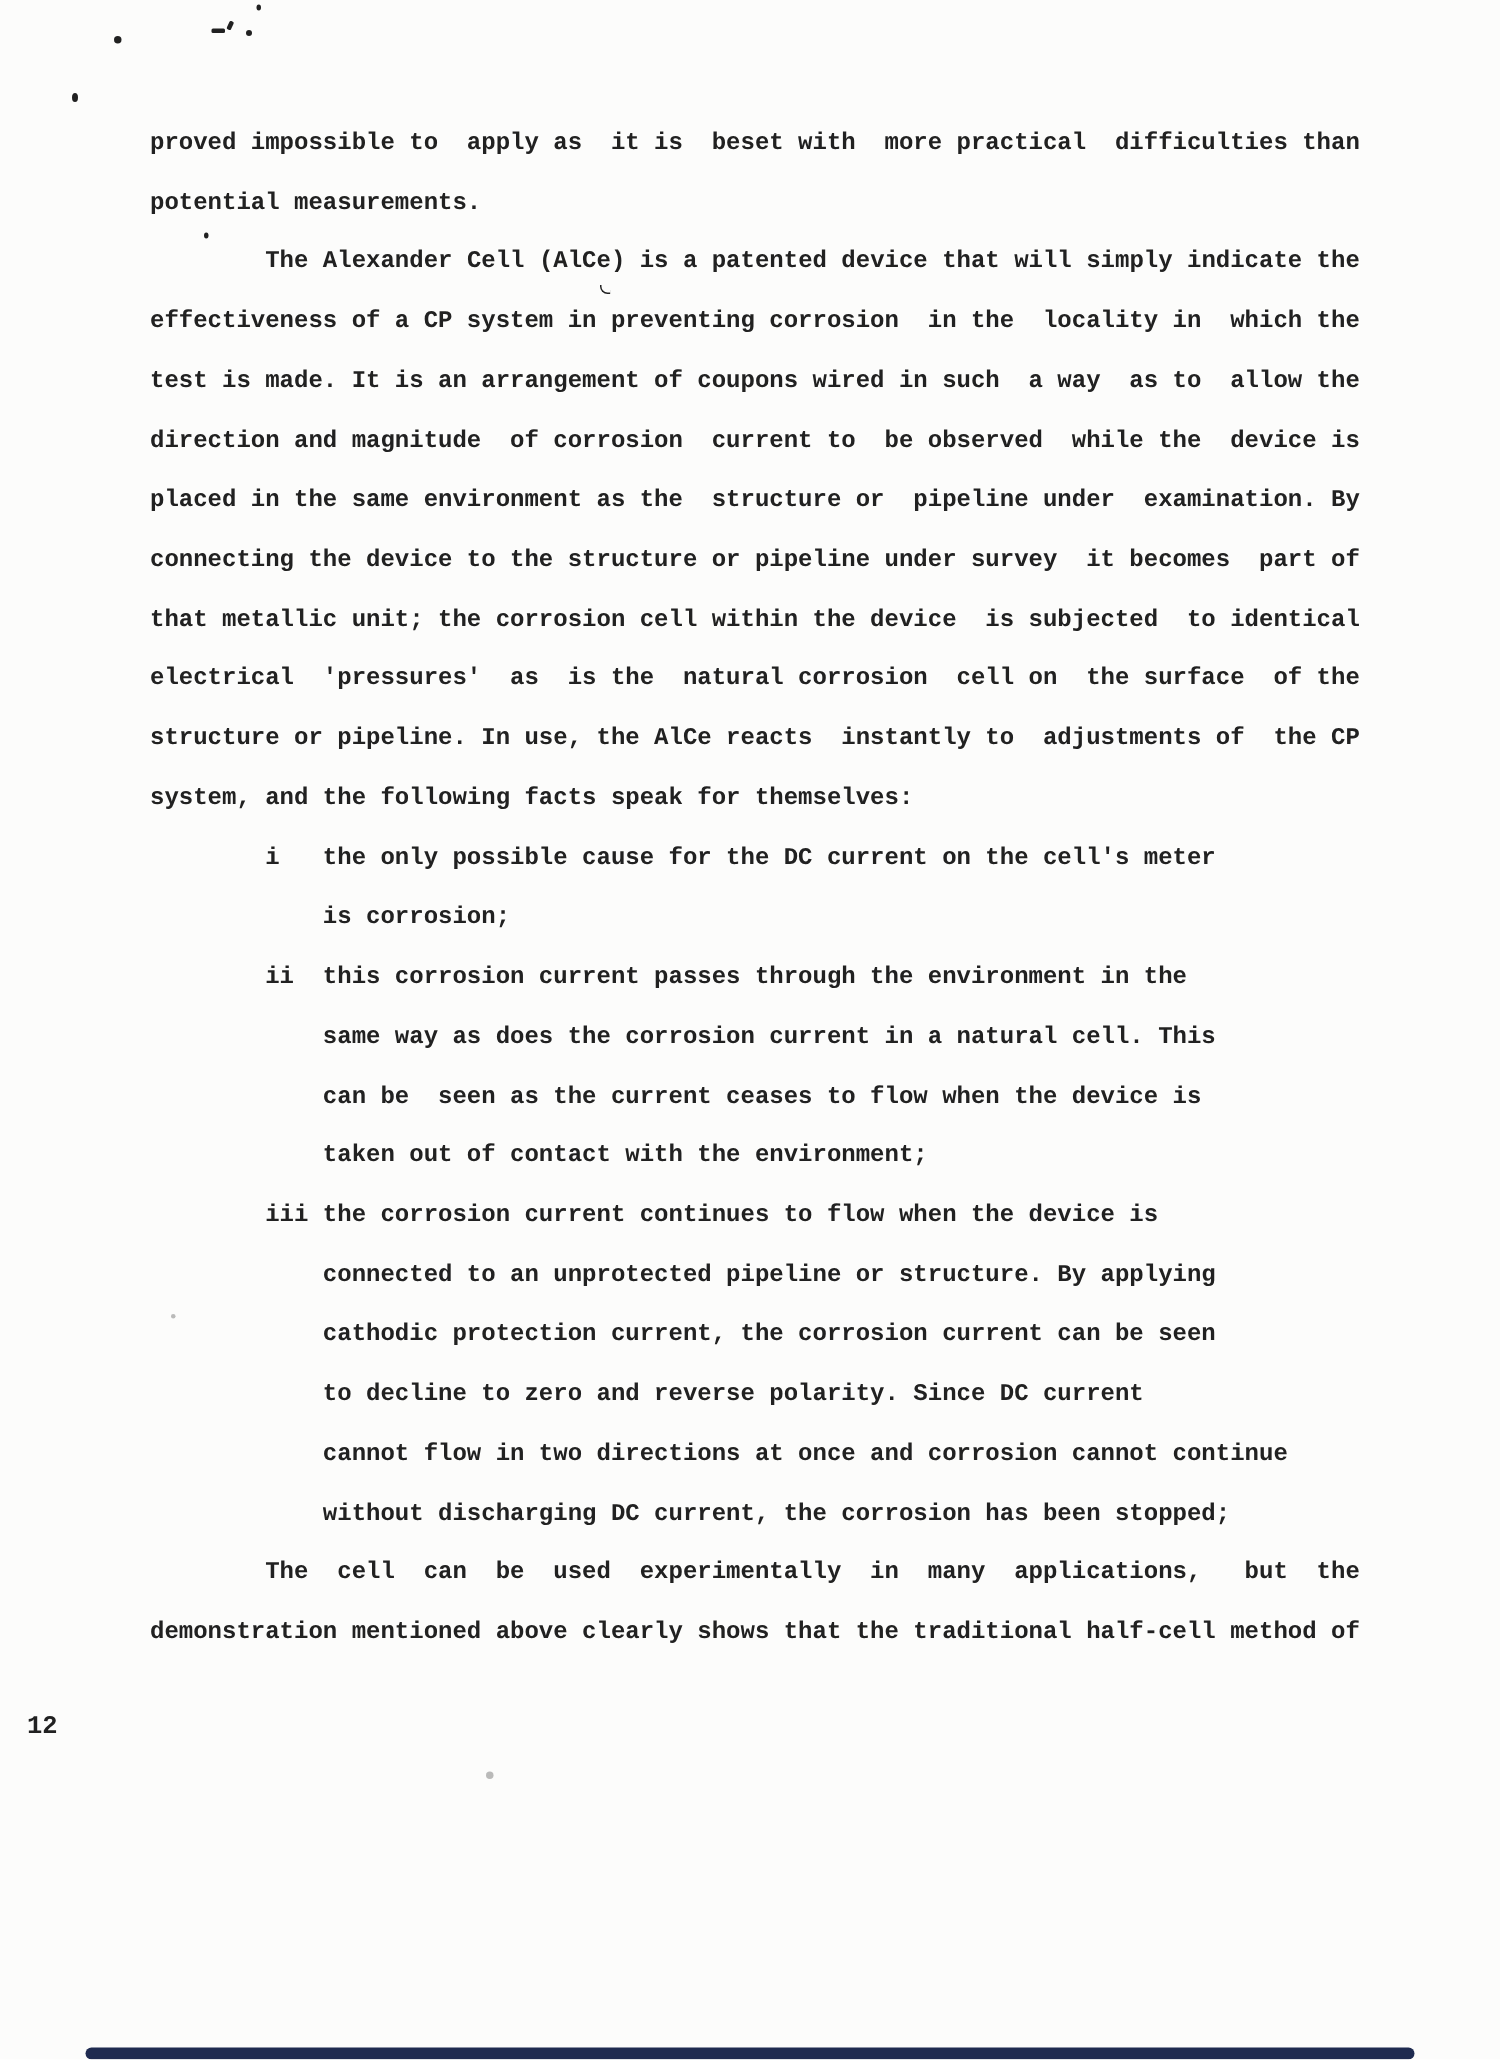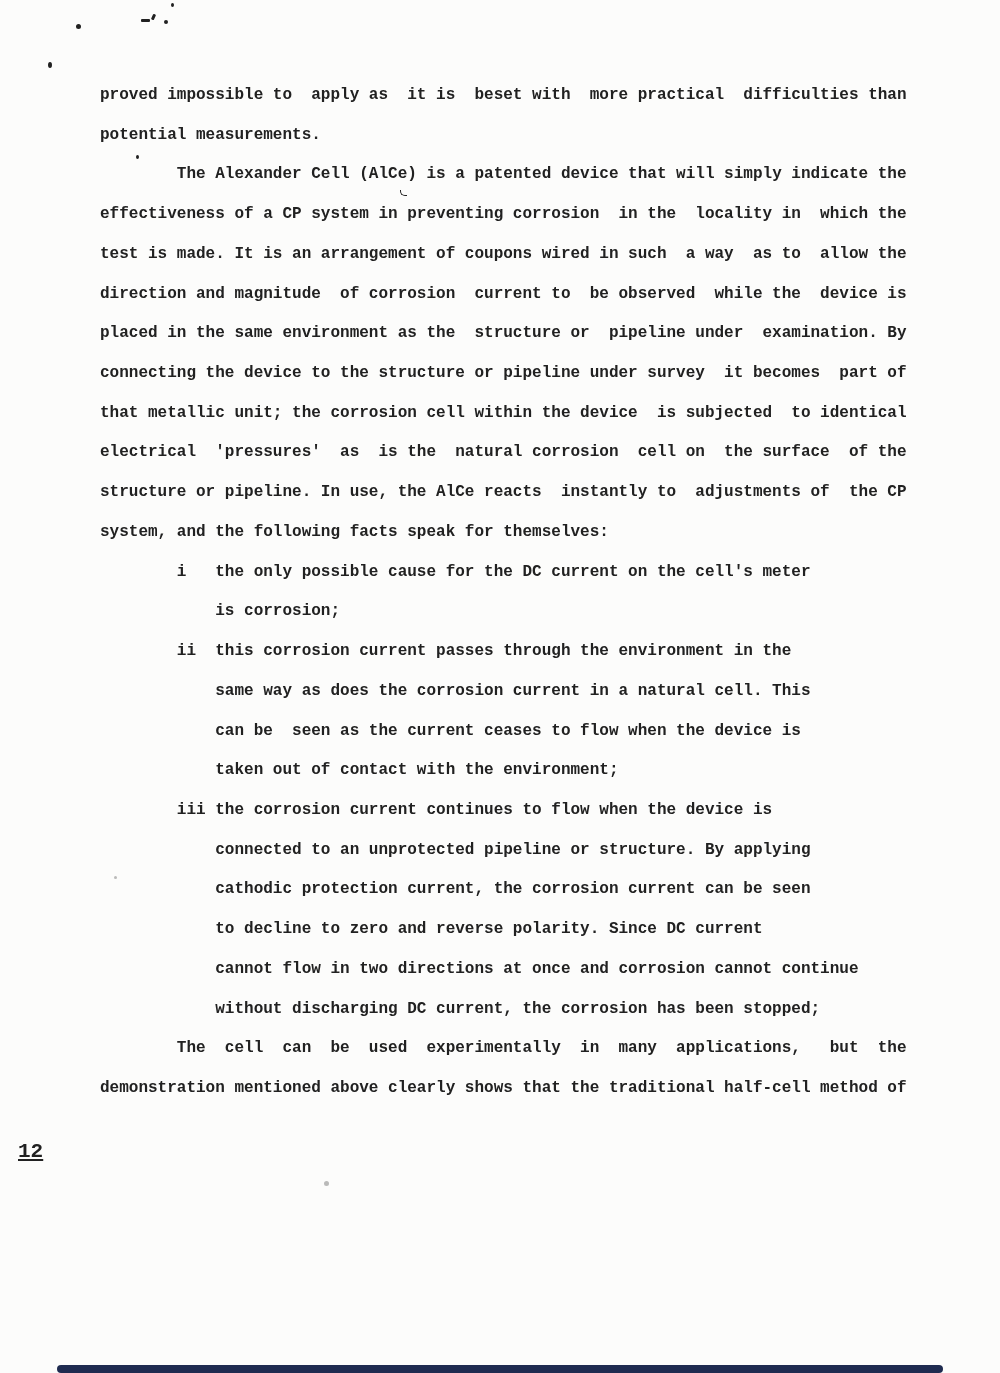--- a/index.html
+++ b/index.html
@@ -21,24 +21,23 @@
     letter-spacing:0;
   }
   .line{white-space:pre;}
   .ul{
     text-decoration-thickness:1.5px;
     text-underline-offset:4px;
   }
   .page-number{
     position:absolute;
     left:18px;top:1141px;
-    font-size:21px;
+    font-size:17px;
     font-weight:bold;
     line-height:22px;
-    text-decoration:underline;
   }
   .speck{
     position:absolute;
     background:var(--ink,#212121);
     border-radius:50%;
   }
   .speck.dash{border-radius:1px;}
   .speck.tick{border-radius:1px;transform:rotate(25deg);}
   .speck.faint{opacity:.3;}
   .pen-hook{

